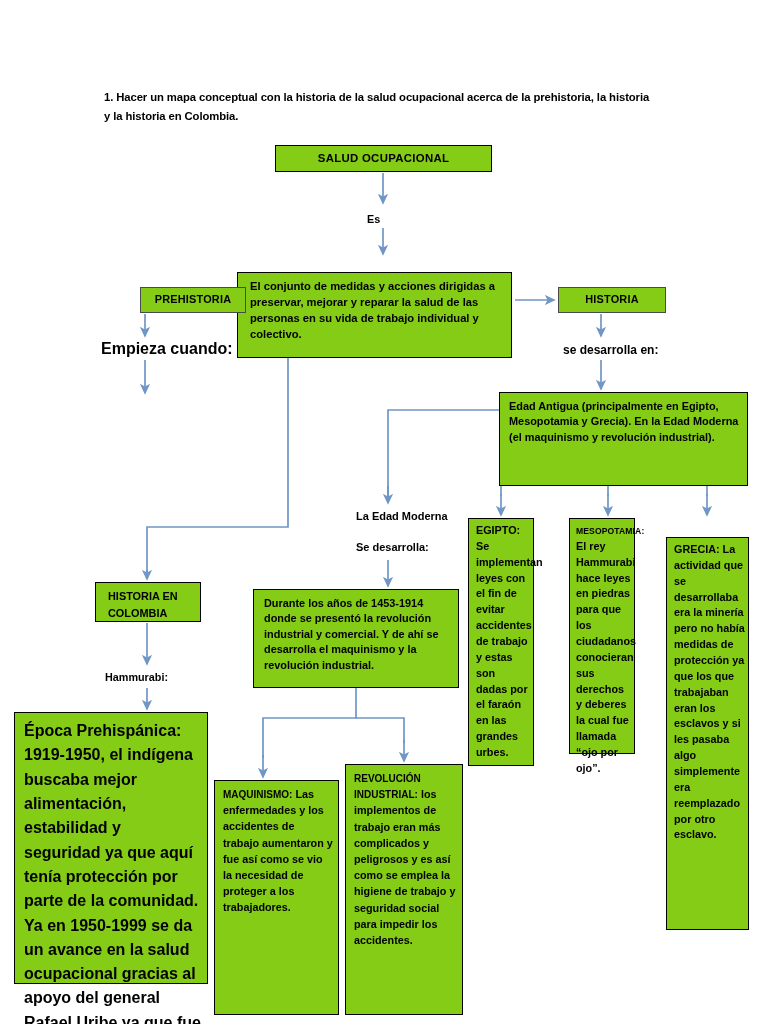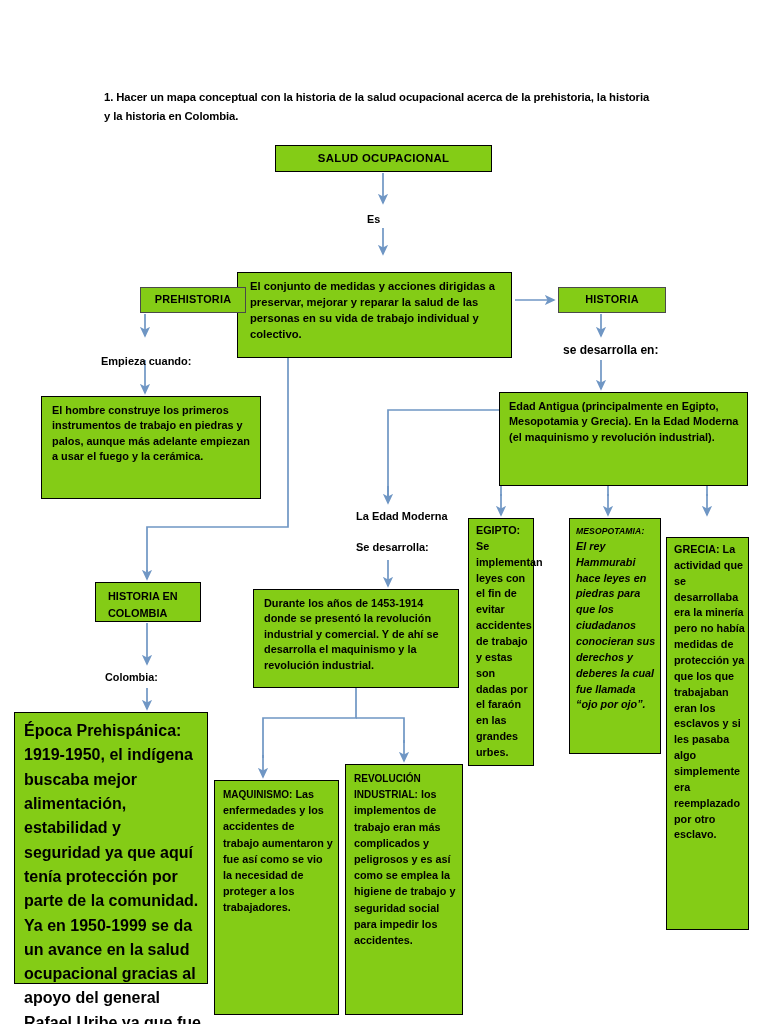--- a/index.html
+++ b/index.html
@@ -71,21 +71,21 @@
     left: 237px; top: 257px; width: 275px; height: 86px;
     padding: 6px 9px 3px 12px;
     font-size: 11.2px; font-weight: bold; margin-top: 15px;
   }
 
   #n-prehistoria {
     left: 92px; top: 287px; width: 106px; height: 26px;
     display: flex; align-items: center; justify-content: center;
     font-size: 10.9px; font-weight: bold; letter-spacing: 0.2px; margin-left: 48px;
   }
-  #lbl-empieza { left: 101px; top: 355px; font-size: 11px; }
+  #lbl-empieza { left: 101px; top: 340px; font-size: 16px; }
 
   #n-historia {
     left: 558px; top: 287px; width: 108px; height: 26px;
     display: flex; align-items: center; justify-content: center;
     font-size: 10.9px; font-weight: bold; letter-spacing: 0.2px;
   }
   #lbl-desarrolla-en { left: 563px; top: 343px; font-size: 12px; }
 
   #n-hombre {
     left: 41px; top: 396px; width: 220px; height: 103px;
@@ -114,23 +114,23 @@
     padding: 6px 8px 3px 10px;
     font-size: 10.9px; font-weight: bold;
   }
 
   #n-egipto {
     left: 468px; top: 518px; width: 66px; height: 248px;
     padding: 4px 4px 3px 7px;
     font-size: 10.8px; font-weight: bold; line-height: 1.47;
   }
   #n-mesopotamia {
-    left: 569px; top: 518px; width: 92px; height: 236px;
+    left: 569px; top: 518px; width: 66px; height: 236px;
     padding: 4px 3px 3px 6px;
-    font-size: 10.8px; font-weight: bold; line-height: 1.47; font-style: italic;
+    font-size: 10.8px; font-weight: bold; line-height: 1.47;
   }
   #n-mesopotamia .smallcaps {
     font-size: 8.6px; letter-spacing: 0.1px;
   }
   #n-grecia {
     left: 666px; top: 518px; width: 83px; height: 393px;
     padding: 4px 3px 3px 7px;
     font-size: 10.8px; font-weight: bold; line-height: 1.47; margin-top: 19px;
   }
 
@@ -224,32 +224,31 @@
   <div class="prompt">1. Hacer un mapa conceptual con la historia de la salud ocupacional  acerca de la prehistoria, la historia y la historia en Colombia.</div>
 
   <div class="node boxed" id="n-title">SALUD OCUPACIONAL</div>
 
   <div class="label" id="lbl-es">Es</div>
 
   <div class="node boxed" id="n-def">El conjunto de medidas y acciones dirigidas a preservar, mejorar y reparar la salud de las personas en su vida de trabajo individual y colectivo.</div>
 
   <div class="node boxed-gray" id="n-prehistoria">PREHISTORIA</div>
   <div class="label" id="lbl-empieza">Empieza cuando:</div>
-  <div class="node boxed" id="n-hombre">El hombre construye los primeros instrumentos de trabajo en piedras y palos, aunque más adelante empiezan a usar el fuego y la cerámica.</div>
 
   <div class="node boxed-gray" id="n-historia">HISTORIA</div>
   <div class="label" id="lbl-desarrolla-en">se desarrolla en:</div>
   <div class="node boxed" id="n-edadantigua">Edad Antigua (principalmente en Egipto, Mesopotamia y  Grecia). En la Edad Moderna (el maquinismo y revolución industrial).</div>
 
   <div class="label" id="lbl-edadmoderna">La Edad Moderna</div>
   <div class="label" id="lbl-sedesarrolla">Se desarrolla:</div>
   <div class="node boxed" id="n-durante">Durante los años de 1453-1914 donde se presentó la revolución industrial y comercial. Y de ahí se desarrolla el maquinismo y la revolución industrial.</div>
 
   <div class="node boxed" id="n-colombia">HISTORIA EN COLOMBIA</div>
-  <div class="label" id="lbl-comprende">Colombia:</div>
+  <div class="label" id="lbl-comprende">Hammurabi:</div>
   <div class="node boxed" id="n-epoca">Época Prehispánica: 1919-1950, el indígena buscaba mejor alimentación, estabilidad y seguridad ya que aquí tenía protección por parte de la comunidad. Ya en 1950-1999 se da un avance en la salud ocupacional gracias al apoyo del general Rafael Uribe ya que fue el primero de hablar de la seguridad en el trabajo en Colombia. Años más tarde propuso una ley con el fin de disminuir accidentes.</div>
 
   <div class="node boxed" id="n-egipto">EGIPTO: Se implementan leyes con el fin de evitar accidentes de trabajo y estas son dadas por el faraón en las grandes urbes.</div>
 
   <div class="node boxed" id="n-mesopotamia"><span class="smallcaps">MESOPOTAMIA:</span>
     <span>El rey Hammurabi hace leyes en piedras para que los ciudadanos conocieran sus derechos y deberes la cual fue llamada “ojo por ojo”.</span></div>
 
   <div class="node boxed" id="n-grecia">GRECIA: La actividad que se desarrollaba era la minería pero no había medidas de protección ya que los que trabajaban eran los esclavos y si les pasaba algo simplemente era reemplazado por otro esclavo.</div>
 
   <div class="node boxed" id="n-maquinismo"><span class="smallcaps">MAQUINISMO:</span><span> Las enfermedades y los accidentes de trabajo aumentaron y fue así como se vio la necesidad de proteger a los trabajadores.</span></div>

